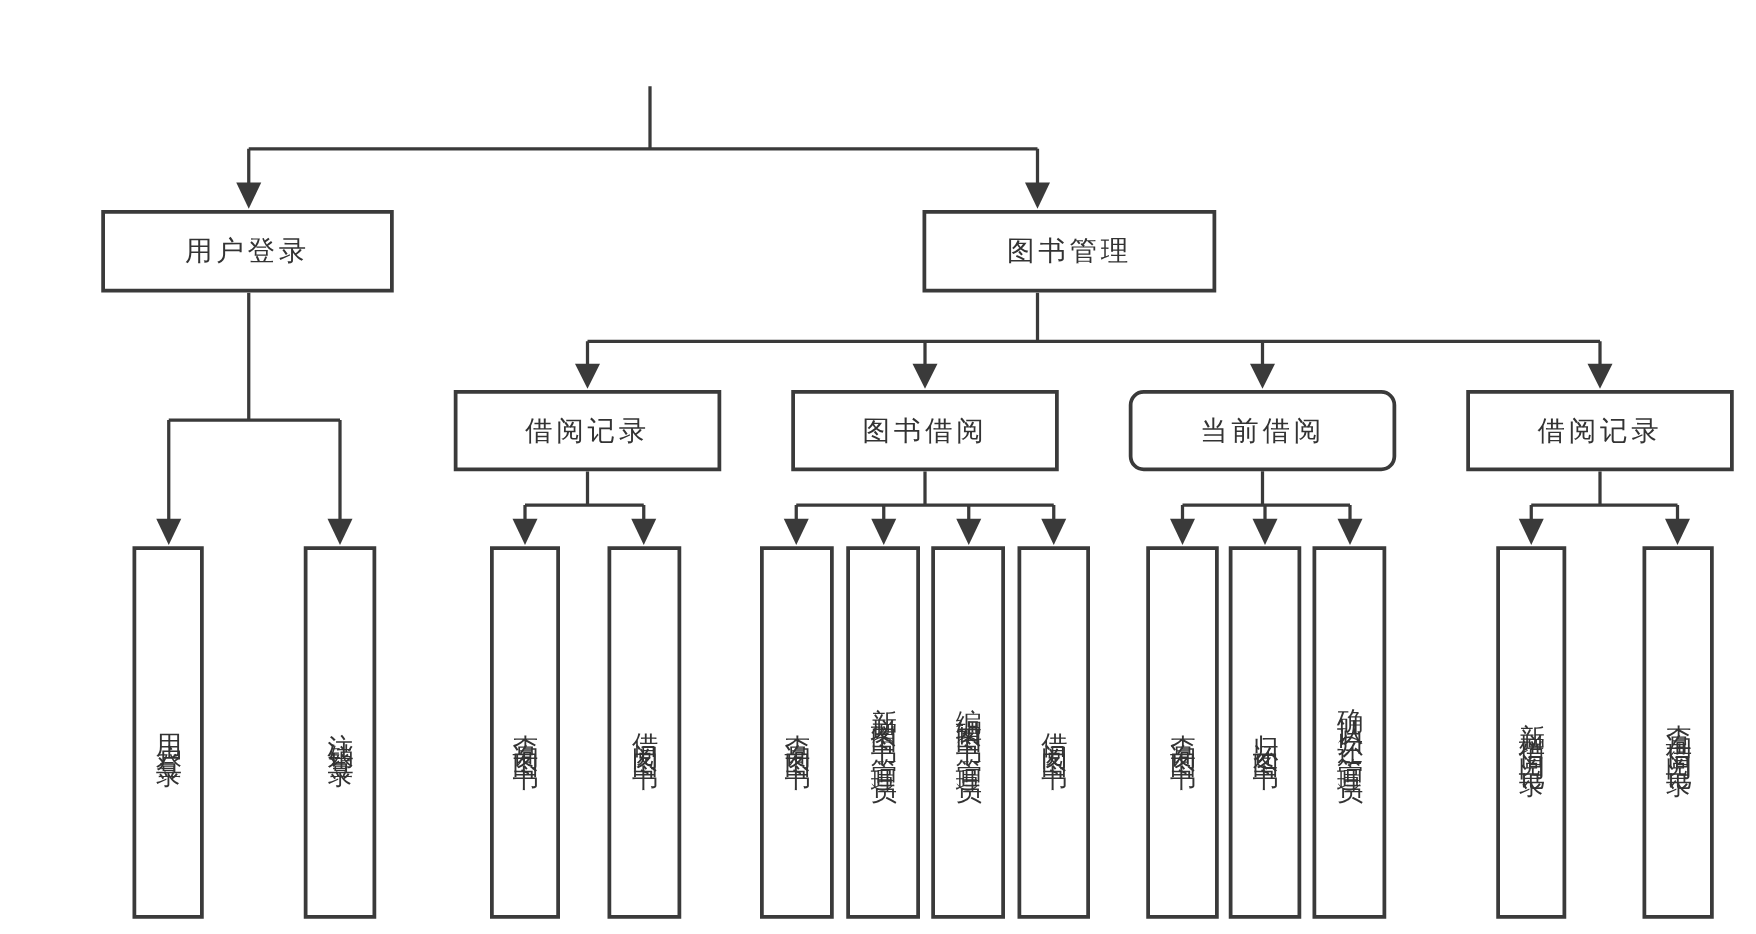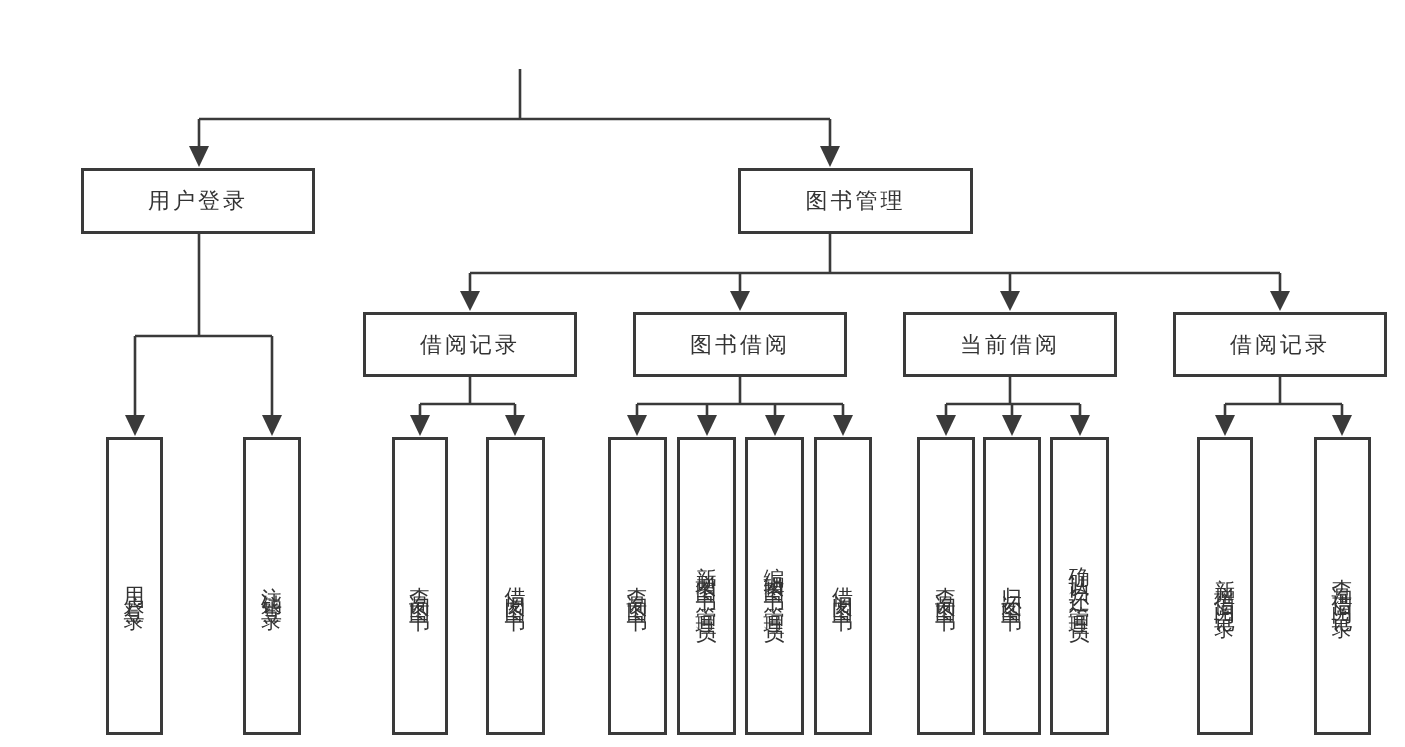--- a/index.html
+++ b/index.html
@@ -51,21 +51,21 @@
   }
   
   .n-root   { left: 12px;   top: 13px;  width: 1012px; height: 56px; }
   
   .n-login  { left: 81px;   top: 168px; width: 234px;  height: 66px; }
   .n-mgmt   { left: 712px;  top: 168px; width: 235px;  height: 66px; margin-left: 26px; }
   
   .lvl3     { top: 312px; height: 65px; width: 214px; }
   .n-newrec { left: 363px;  }
   .n-borrow { left: 633px;  }
-  .n-current{ left: 903px;  }
+  .n-current{ left: 903px; border-radius: 12px;  }
   .n-record { left: 1173px; }
   
   .leaf     { top: 437px; height: 298px; }
   .lf-a1 { left: 106px;  width: 57px; }
   .lf-a2 { left: 243px;  width: 58px; }
   .lf-b1 { left: 392px;  width: 56px; }
   .lf-b2 { left: 486px;  width: 59px; }
   .lf-c1 { left: 608px;  width: 59px; }
   .lf-c2 { left: 677px;  width: 59px; }
   .lf-c3 { left: 745px;  width: 59px; }

